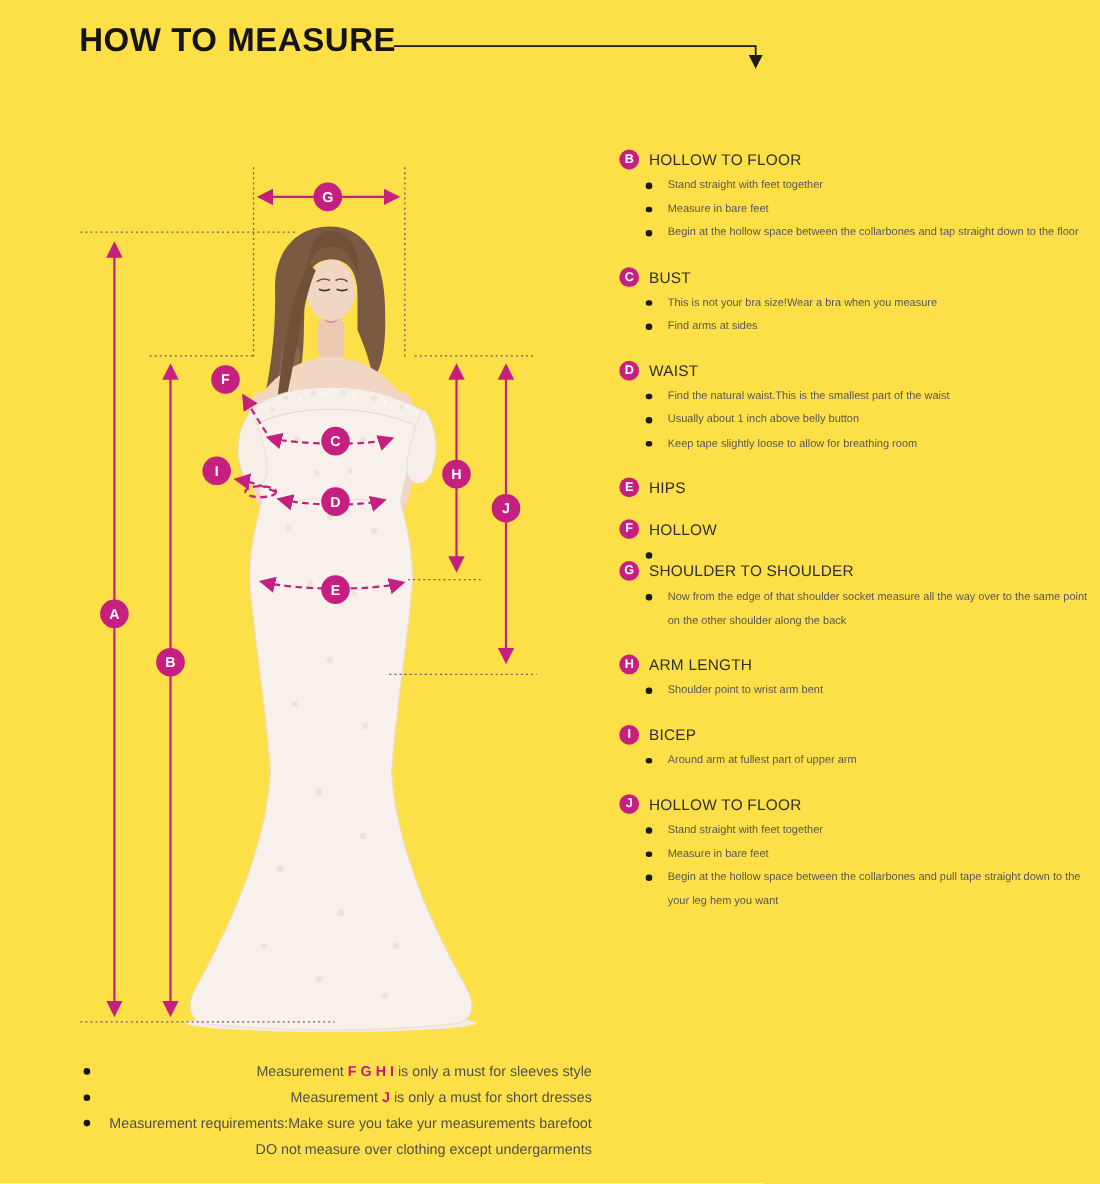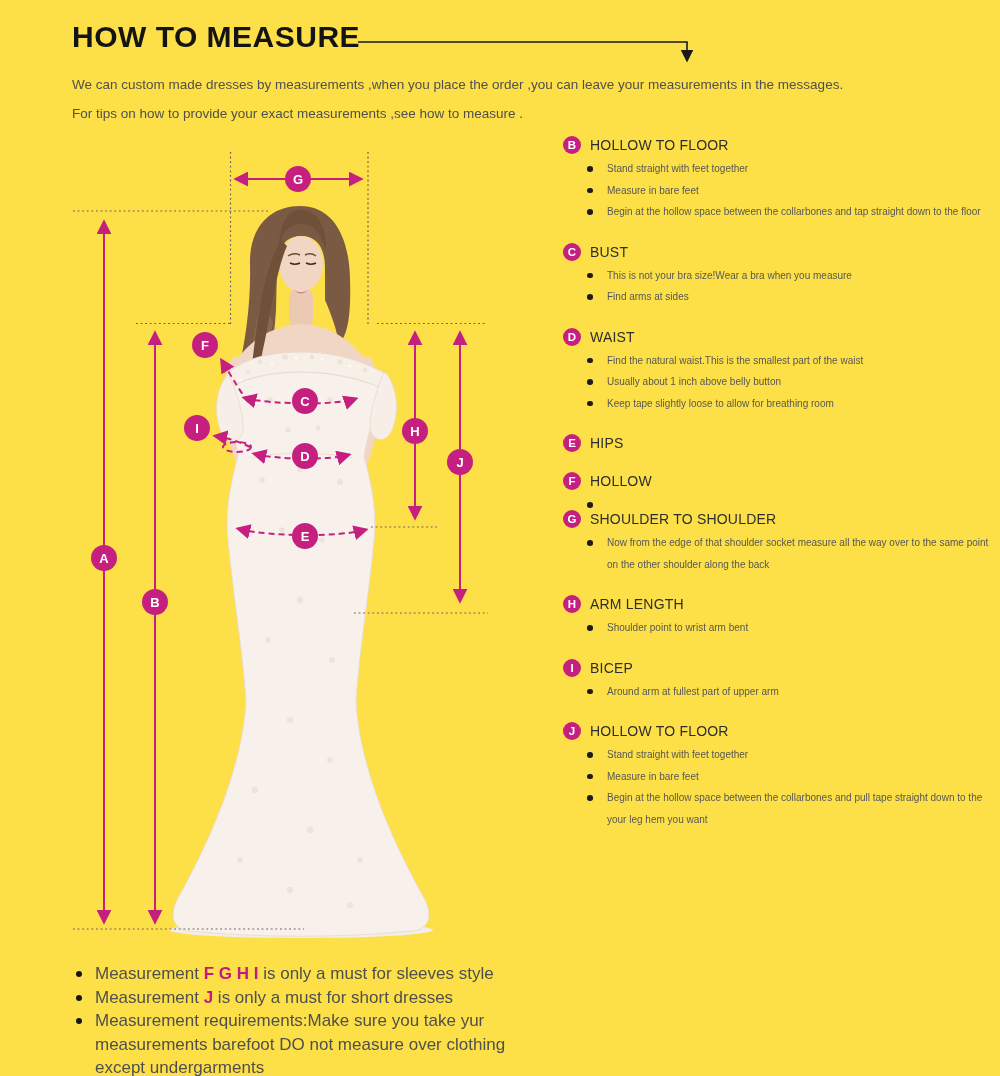--- a/index.html
+++ b/index.html
@@ -17,21 +17,21 @@
   .section{margin-bottom:20px;}
   .sec-head{display:flex;align-items:center;gap:9px;margin-bottom:4px;}
   .badge{flex:0 0 auto;width:18px;height:18px;border-radius:50%;background:#c51f80;color:#fff;
          font-size:11.5px;font-weight:700;display:inline-flex;align-items:center;justify-content:center;}
   .sec-title{font-size:14px;color:#2e2e2e;letter-spacing:.2px;}
   ul.bullets{list-style:none;margin:0;padding:0;}
   ul.bullets li{position:relative;padding-left:44px;font-size:10px;line-height:21.5px;color:#575757;}
   ul.bullets .dot{position:absolute;left:24px;top:8px;width:5.5px;height:5.5px;border-radius:50%;background:#1c1c1c;}
   
   .notes{position:absolute;left:60px;top:962px;width:478px;}
-  .note{position:relative;padding-left:35px;font-size:17px;line-height:23.5px;color:#4f4f4f;}
+  .note{position:relative;padding-left:35px;font-size:13px;line-height:23.5px;color:#4f4f4f;text-align:right;}
   .note .dot{position:absolute;left:16px;top:9px;width:6px;height:6px;border-radius:50%;background:#151515;}
   .note .hl{color:#c7197d;font-weight:600;}
   
   .figure-svg{position:absolute;left:40px;top:140px;}
   .figure-svg text{font-family:"Liberation Sans", sans-serif;font-weight:700;font-size:13px;
                    fill:#ffffff;text-anchor:middle;}
 </style>
 </head>
 <body>
 
@@ -41,24 +41,20 @@
 
   <svg class="title-arrow" width="360" height="48" viewBox="340 26 360 48">
     <defs>
       <marker id="mBlk" viewBox="0 0 10 10" refX="8" refY="5" markerWidth="8" markerHeight="8" orient="auto">
         <path d="M0,0 L10,5 L0,10 Z" fill="#1a1a1a"></path>
       </marker>
     </defs>
     <path d="M358,40 H687 V58" fill="none" stroke="#1a1a1a" stroke-width="1.6" marker-end="url(#mBlk)"></path>
   </svg>
 
-  <div class="intro">
-    <p>We can custom made dresses by measurements ,when you place the order ,you can leave your measurements in the messages.</p>
-    <p>For tips on how to provide your exact measurements ,see how to measure .</p>
-  </div>
 
   <svg class="figure-svg" width="500" height="830" viewBox="40 140 500 830">
     <defs>
       <marker id="mPk" viewBox="0 0 10 10" refX="7.5" refY="5" markerWidth="7.5" markerHeight="7.5" orient="auto-start-reverse">
         <path d="M0,0 L10,5 L0,10 Z" fill="#c51f80"></path>
       </marker>
     </defs>
 
     <g>
       <ellipse cx="301" cy="930" rx="132" ry="8" fill="#f3ede9"></ellipse>

